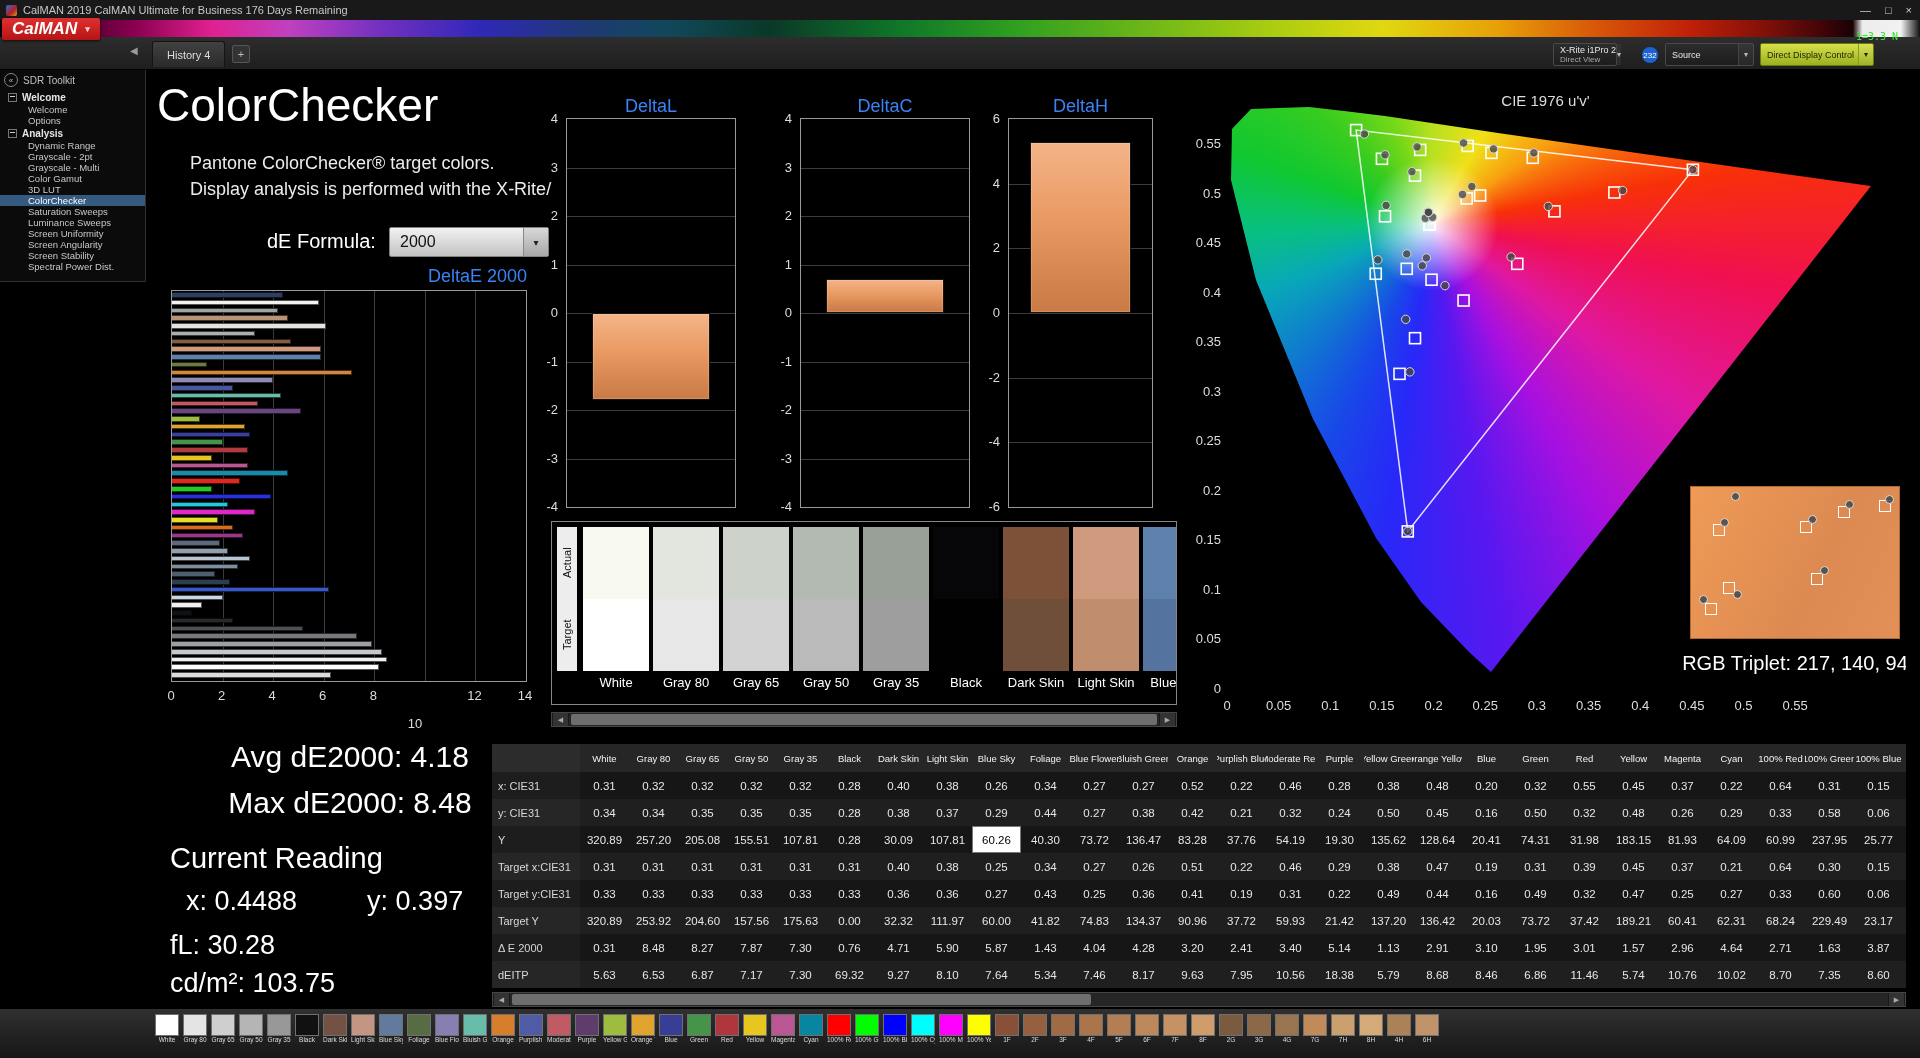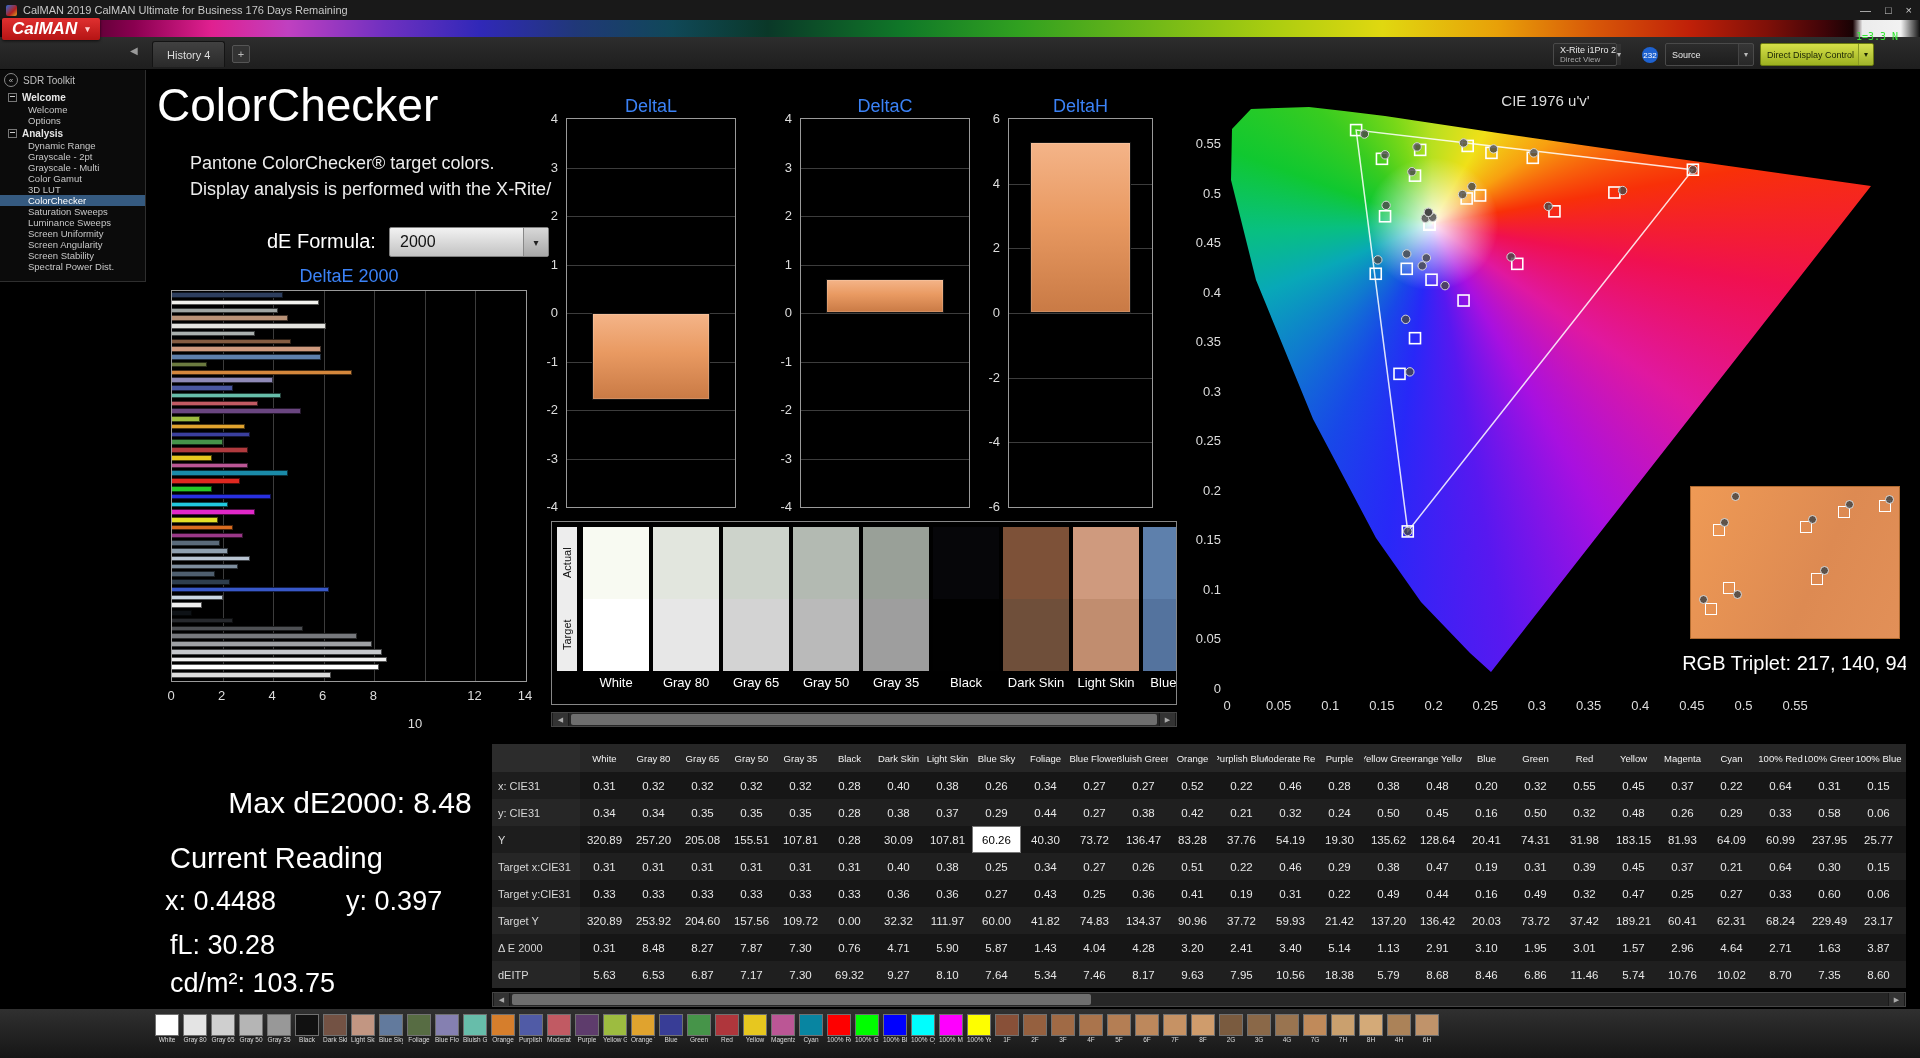--- a/index.html
+++ b/index.html
@@ -64,21 +64,21 @@
   #main-title{position:absolute;left:157px;top:78px;font-size:46px;color:#fff;}
   #main-desc{position:absolute;left:190px;top:150px;font-size:18px;color:#ececec;line-height:26px;}
   #de-formula-label{position:absolute;left:267px;top:230px;font-size:20px;color:#fff;}
   #de-formula-select{position:absolute;left:389px;top:227px;width:160px;height:30px;box-sizing:border-box;
     background:linear-gradient(180deg,#f2f2f2,#c2c2c2);border:1px solid #808080;border-radius:2px;
     color:#111;font-size:16px;display:flex;align-items:center;padding-left:10px;}
   .sel-arrow{margin-left:auto;width:24px;height:100%;display:flex;align-items:center;justify-content:center;
     font-size:10px;color:#222;background:linear-gradient(180deg,#d8d8d8,#a8a8a8);border-left:1px solid #888;}
   
   .chart-title{position:absolute;text-align:center;font-size:18px;color:#3b82f6;}
-  #deltae-title{left:171px;top:266px;width:356px;}
+  #deltae-title{left:171px;top:266px;width:356px;text-align:right;}
   #deltae-plot{position:absolute;left:171px;top:290px;width:356px;height:392px;border:1px solid #9a9a9a;
     background:#000;box-sizing:border-box;overflow:hidden;}
   .vgrid{position:absolute;top:0;bottom:0;width:1px;background:#3c3c3c;}
   .hbar{position:absolute;left:0;box-sizing:border-box;border:1px solid rgba(0,0,0,.65);border-left:none;}
   #deltae-axis{position:absolute;left:171px;top:688px;width:358px;height:16px;}
   #deltae-axis .xt{position:absolute;transform:translateX(-50%);font-size:13px;color:#ddd;}
   .vplot{position:absolute;top:118px;height:390px;border:1px solid #9a9a9a;background:#000;
     box-sizing:border-box;overflow:hidden;}
   #deltal-plot{left:566px;width:170px;} #deltac-plot{left:800px;width:170px;} #deltah-plot{left:1008px;width:145px;}
   #deltal-title{left:566px;top:96px;width:170px;} #deltac-title{left:800px;top:96px;width:170px;}
@@ -133,21 +133,21 @@
     background:linear-gradient(115deg,#ef9a55,#dd8a52 60%,#e29058);border:1px solid #b06a30;box-sizing:border-box;}
   .ins-sq{position:absolute;width:10px;height:10px;border:1.5px solid #fff;margin:-5px 0 0 -5px;}
   .ins-dot{position:absolute;width:7px;height:7px;border-radius:50%;background:rgba(70,70,70,.85);
     border:1px solid #ddd;margin:-4px 0 0 -4px;}
   #cie-rgb-label{position:absolute;left:455px;top:566px;width:310px;text-align:center;font-size:20px;color:#fff;}
   
   .stat{position:absolute;color:#fff;}
   #stat-avg{left:150px;top:740px;width:400px;text-align:center;font-size:30px;}
   #stat-max{left:150px;top:786px;width:400px;text-align:center;font-size:30px;}
   #stat-heading{left:170px;top:842px;font-size:29px;}
-  #stat-xy{left:165px;top:886px;font-size:27px;display:flex;gap:70px;}
+  #stat-xy{left:186px;top:886px;font-size:27px;display:flex;gap:70px;}
   #stat-fl{left:170px;top:930px;font-size:27px;}
   #stat-cd{left:170px;top:968px;font-size:27px;}
   
   #data-table{position:absolute;left:492px;top:744px;width:1414px;background:#111;overflow:hidden;}
   .t-row{display:flex;height:27px;}
   .t-row.t-head{height:28px;background:#262626;}
   .t-row.even{background:#161616;text-align:center;} .t-row.odd{background:#1f1f1f;}
   .t-cell{flex:none;display:flex;align-items:center;justify-content:center;box-sizing:border-box;
     overflow:hidden;white-space:nowrap;}
   .t-label{width:88px;justify-content:flex-start;padding-left:6px;color:#d8d8d8;font-size:11px;background:rgba(255,255,255,.03);}
@@ -548,20 +548,21 @@
         <span style="left: 351.9px;">0.3</span>
         <span style="left: 403.55px;">0.35</span>
         <span style="left: 455.2px;">0.4</span>
         <span style="left: 506.85px;">0.45</span>
         <span style="left: 558.5px;">0.5</span>
         <span style="left: 610.15px;">0.55</span>
       </div>
     <div id="cie-rgb-label">RGB Triplet: 217, 140, 94</div>
   </div>
 
+  <div class="stat" id="stat-avg">Avg dE2000: 4.18</div>
   <div class="stat" id="stat-max">Max dE2000: 8.48</div>
   <div class="stat" id="stat-heading">Current Reading</div>
   <div class="stat" id="stat-xy">
     <span>x: 0.4488</span>
     <span>y: 0.397</span>
   </div>
   <div class="stat" id="stat-fl">fL: 30.28</div>
   <div class="stat" id="stat-cd">cd/m²: 103.75</div>
 
   <div id="data-table">
@@ -744,21 +745,21 @@
         <div class="t-cell t-val">0.33</div>
         <div class="t-cell t-val">0.60</div>
         <div class="t-cell t-val">0.06</div>
       </div>
       <div class="t-row odd">
         <div class="t-cell t-label">Target Y</div>
         <div class="t-cell t-val">320.89</div>
         <div class="t-cell t-val">253.92</div>
         <div class="t-cell t-val">204.60</div>
         <div class="t-cell t-val">157.56</div>
-        <div class="t-cell t-val">109.72</div>
+        <div class="t-cell t-val">175.63</div>
         <div class="t-cell t-val">0.00</div>
         <div class="t-cell t-val">32.32</div>
         <div class="t-cell t-val">111.97</div>
         <div class="t-cell t-val">60.00</div>
         <div class="t-cell t-val">41.82</div>
         <div class="t-cell t-val">74.83</div>
         <div class="t-cell t-val">134.37</div>
         <div class="t-cell t-val">90.96</div>
         <div class="t-cell t-val">37.72</div>
         <div class="t-cell t-val">59.93</div>

